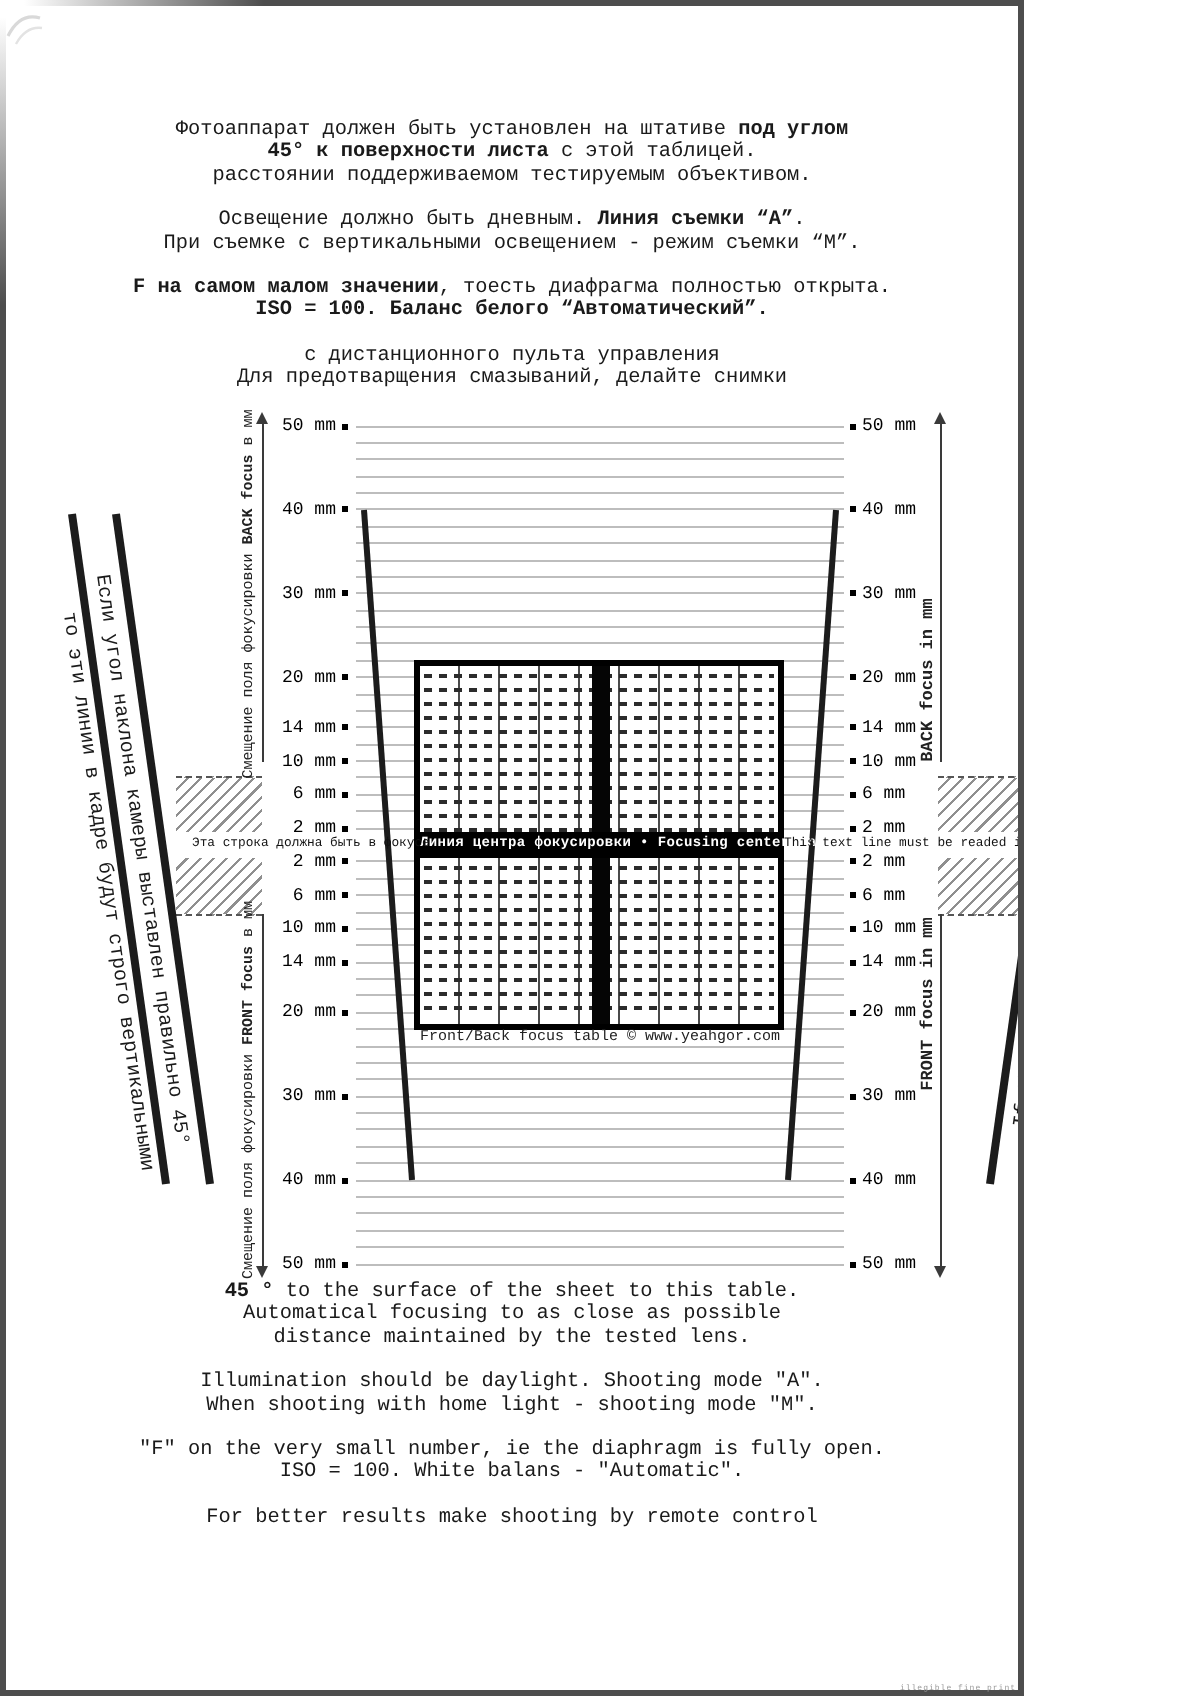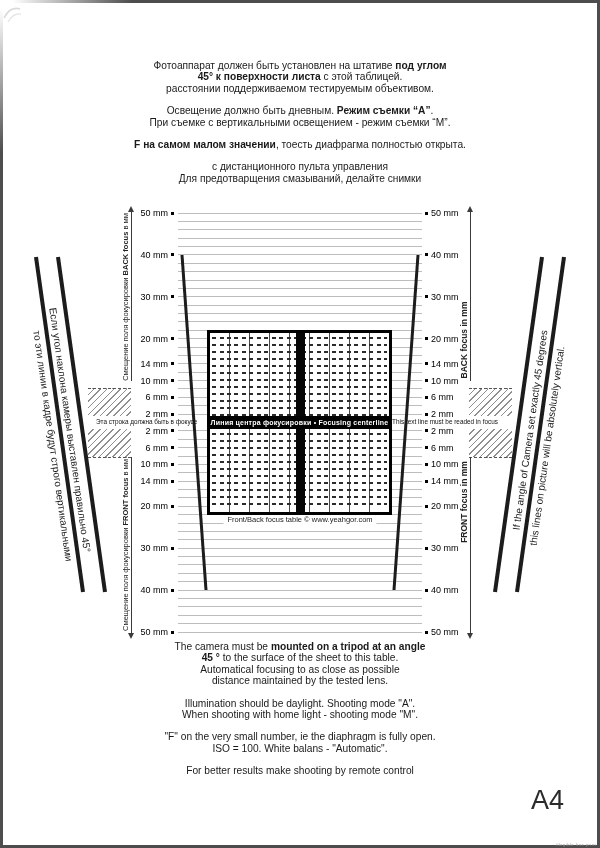--- a/index.html
+++ b/index.html
@@ -1,17 +1,17 @@
 <!DOCTYPE html>
 <html><head>
 <meta charset="utf-8">
 <style>
   html,body{margin:0;padding:0;background:#fff;}
-  .page{position:relative;width:600px;height:848px;background:#fff;overflow:hidden;
-        font-family:Liberation Sans, sans-serif;color:#1a1a1a;}
+  .page{position:relative;width:512px;height:848px;background:#fff;overflow:hidden;
+        font-family:Liberation Mono, monospace;color:#1a1a1a;}
   
   .edge{position:absolute;background:#4d4d4d;z-index:40;}
   .edge.top{left:0;top:0;width:600px;height:3px;background:linear-gradient(to left,#4d4d4d 78%,rgba(77,77,77,0) 98%);}
   .edge.bottom{left:0;bottom:0;width:600px;height:3px;}
   .edge.right{right:0;top:0;width:3px;height:848px;}
   .edge.left{left:0;top:0;width:3px;height:848px;background:linear-gradient(to top,#4d4d4d 82%,rgba(77,77,77,0) 99%);}
   .corner-mark{position:absolute;left:1px;top:1px;z-index:41;}
   
   .instr{position:absolute;left:0;right:0;text-align:center;font-size:10.2px;line-height:11.4px;z-index:6;}
   #top-text{top:60px;}
@@ -69,34 +69,34 @@
     <path d="M7 21 Q12 12 20 13" stroke="#e3e3e3" stroke-width="1.2" fill="none"></path>
   </svg>
 
   <div id="top-text" class="instr">
       <div class="para">
         <div class="tline"><span>Фотоаппарат должен быть установлен на штативе </span><span style="font-weight: bold;">под углом</span></div>
         <div class="tline"><span style="font-weight: bold;">45° к поверхности листа</span><span> с этой таблицей.</span></div>
         <div class="tline"><span>расстоянии поддерживаемом тестируемым объективом.</span></div>
       </div>
       <div class="para">
-        <div class="tline"><span>Освещение должно быть дневным. </span><span style="font-weight: bold;">Режим съемки “А”</span><span>.</span></div>
+        <div class="tline"><span>Освещение должно быть дневным. </span><span style="font-weight: bold;">Линия съемки “А”</span><span>.</span></div>
         <div class="tline"><span>При съемке с вертикальными освещением - режим съемки “М”.</span></div>
       </div>
       <div class="para">
         <div class="tline"><span style="font-weight: bold;">F на самом малом значении</span><span>, тоесть диафрагма полностью открыта.</span></div>
+        <div class="tline"><span style="font-weight: bold;">ISO = 100. Баланс белого “Автоматический”.</span></div>
       </div>
       <div class="para">
         <div class="tline"><span>с дистанционного пульта управления</span></div>
         <div class="tline"><span>Для предотварщения смазываний, делайте снимки</span></div>
       </div>
     </div>
   <div id="bottom-text" class="instr">
       <div class="para">
-        <div class="tline"><span>The camera must be </span><span style="font-weight: bold;">mounted on a tripod at an angle</span></div>
         <div class="tline"><span style="font-weight: bold;">45 °</span><span> to the surface of the sheet to this table.</span></div>
         <div class="tline"><span>Automatical focusing to as close as possible</span></div>
         <div class="tline"><span>distance maintained by the tested lens.</span></div>
       </div>
       <div class="para">
         <div class="tline"><span>Illumination should be daylight. Shooting mode "A".</span></div>
         <div class="tline"><span>When shooting with home light - shooting mode "M".</span></div>
       </div>
       <div class="para">
         <div class="tline"><span>"F" on the very small number, ie the diaphragm is fully open.</span></div>

